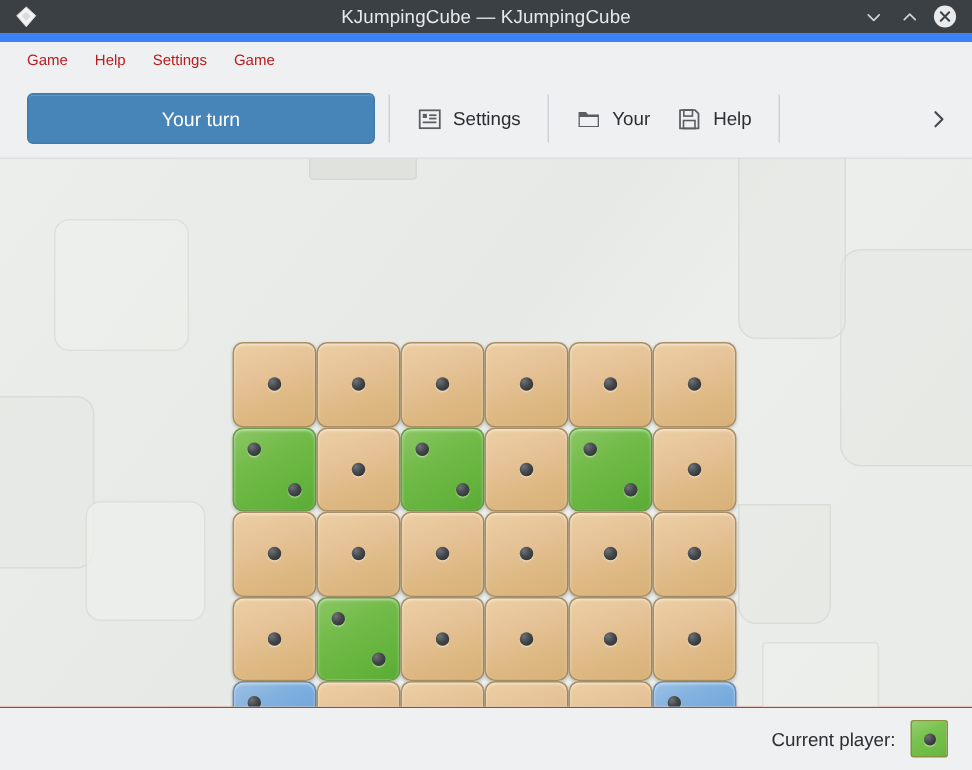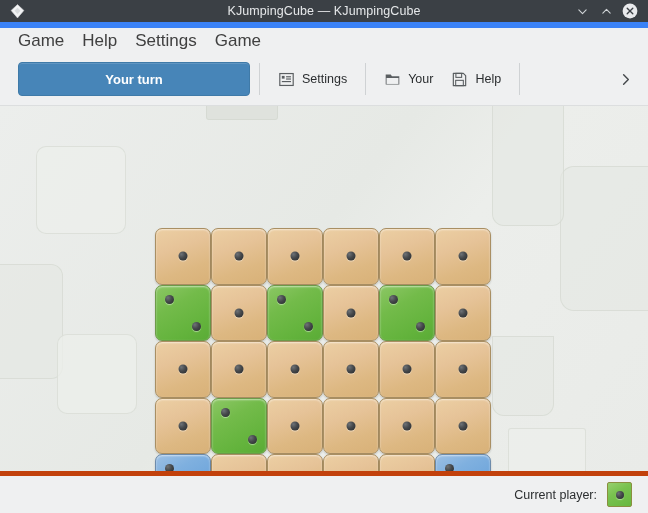--- a/index.html
+++ b/index.html
@@ -44,41 +44,40 @@
     color: #cfd3d6;
   }
   .tb-btn.close svg { display: block; }
 
   
   .menubar {
     height: 25px; flex: 0 0 25px;
     background: #eff0f1;
     display: flex; align-items: center;
     padding-left: 9px;
-    font-size: 17px; color: #404040;
+    font-size: 10px; color: #b91c1c;
   }
   .menu-item { padding: 3px 9px; border-radius: 2px; }
 
   
   .toolbar {
     height: 52px; flex: 0 0 52px;
     background: #eff0f1;
     display: flex; align-items: center;
     padding: 0 10px 0 18px;
     position: relative;
   }
   .turn-btn {
     width: 232px; height: 34px;
     background: #4785b8;
     border: 1px solid #3f7aa8;
     border-radius: 4px;
     color: #ffffff; font-size: 13px;
     display: flex; align-items: center; justify-content: center;
     box-shadow: inset 0 1px 0 rgba(255,255,255,.14);
-    font-weight: bold;
   }
   .tb-sep {
     width: 1px; height: 32px; background: #cfd2d4;
     margin: 0 9px;
   }
   .tool-btn {
     display: flex; align-items: center; gap: 7px;
     padding: 6px 9px; border-radius: 3px;
     font-size: 12.5px; color: #2b2e30;
     white-space: nowrap;
@@ -146,21 +145,21 @@
   .pip.tl  { left: 9px;  top: 9px; }
   .pip.br  { right: 9px; bottom: 9px; }
 
   
   .statusbar {
     height: 42px; flex: 0 0 42px;
     background: #eff0f1;
     display: flex; align-items: center; justify-content: flex-end;
     padding-right: 16px; gap: 10px;
     font-size: 12.5px; color: #2b2e30;
-    border-top: 5px solid #c2410c;
+    border-top: 1px solid #c2410c;
   }
   .player-chip {
     width: 25px; height: 25px; border-radius: 2px;
     position: relative;
     background: linear-gradient(150deg, #97cf6e 0%, #79c24f 40%, #66b73e 100%);
     border: 1px solid #8a8f3f;
   }
   .player-chip .pip { width: 8px; height: 8px; }
 </style>
 </head>

